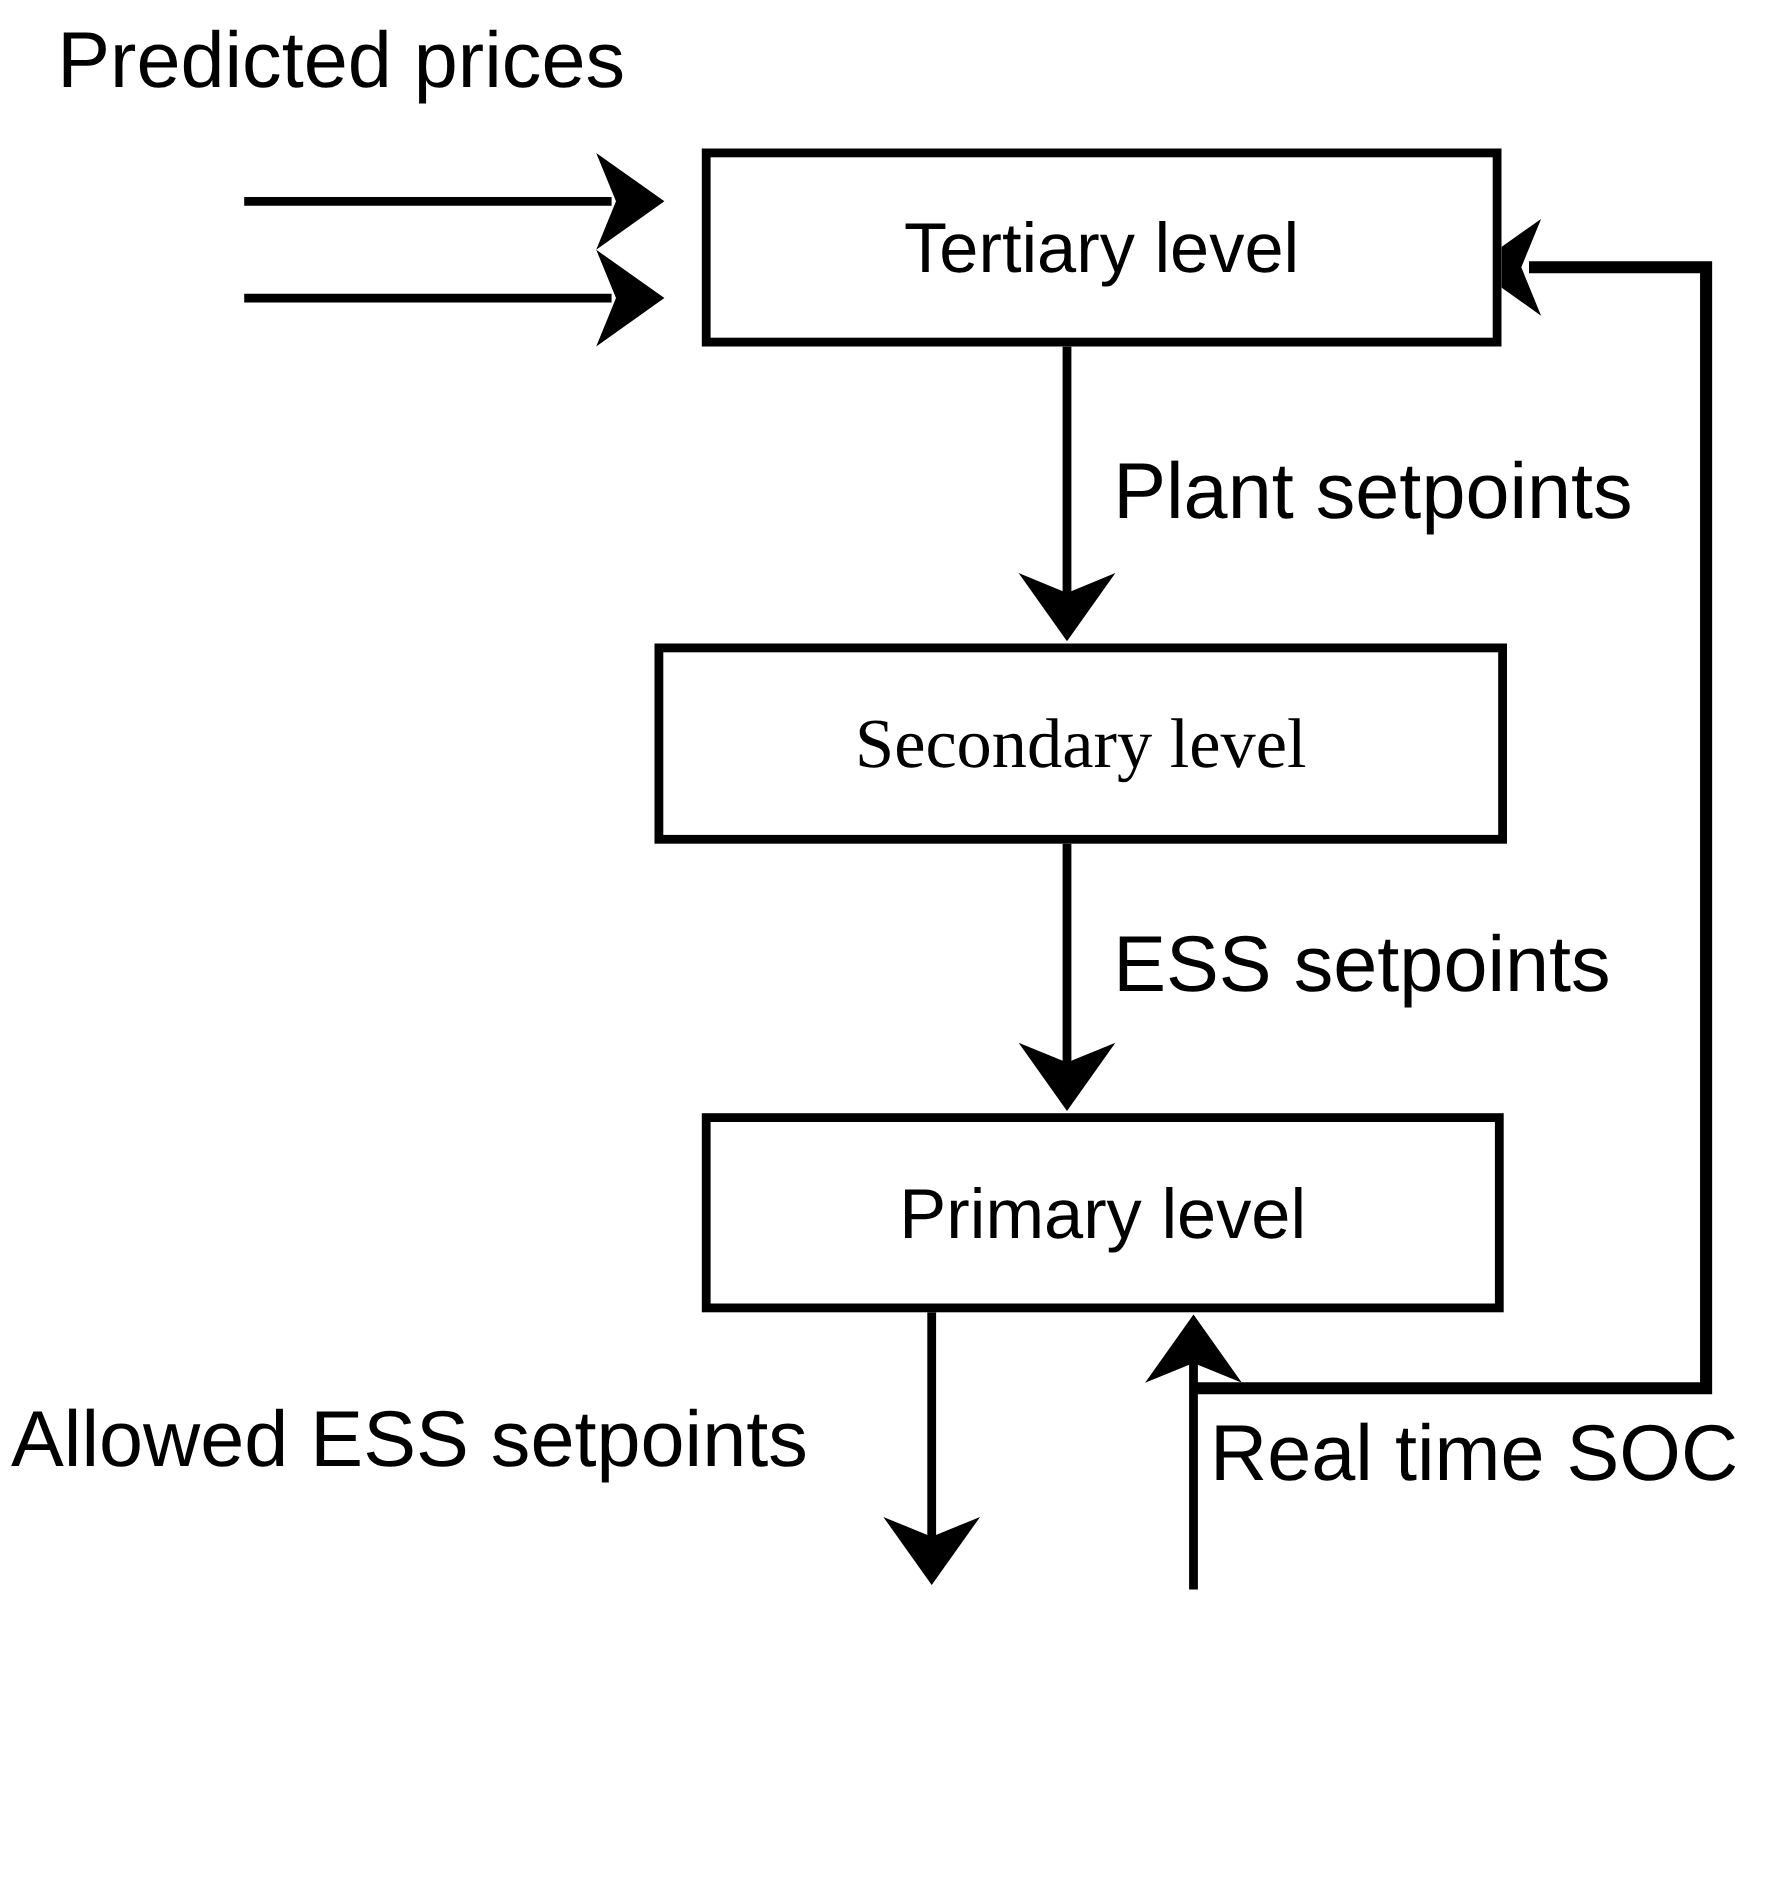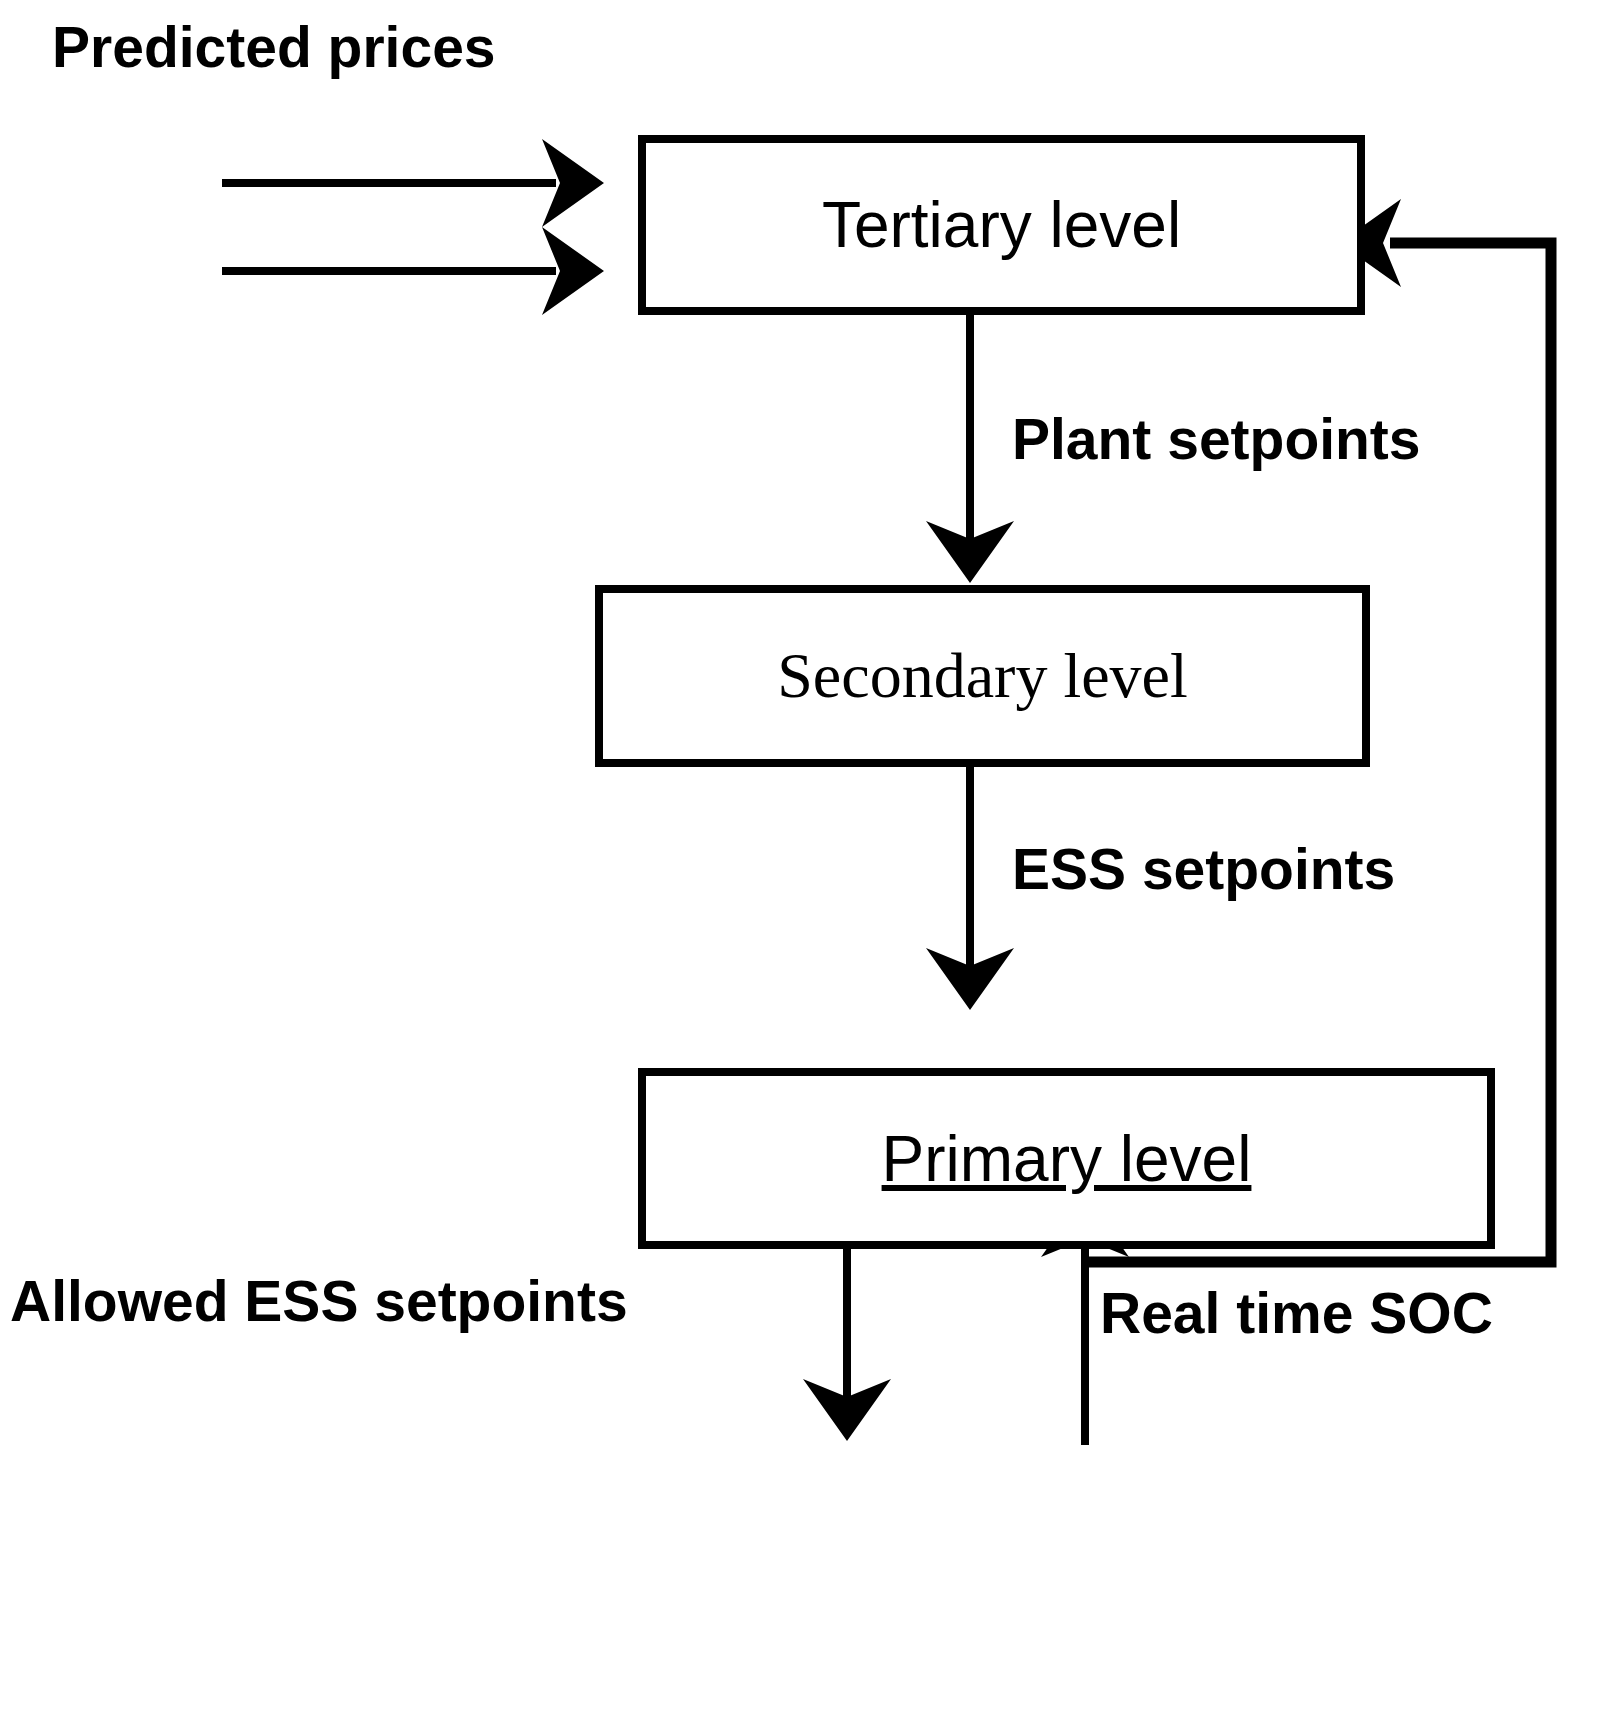--- a/index.html
+++ b/index.html
@@ -31,29 +31,28 @@
     display: flex;
     align-items: center;
     justify-content: center;
     font-size: 64px;
     line-height: 1;
     white-space: nowrap;
     margin-left: 30px;
   }
   #box-tertiary  { left: 608px; top: 135px;  width: 727px; height: 180px; }
   #box-secondary { left: 565px; top: 585px;  width: 775px; height: 182px; font-family: Liberation Serif, serif; }
-  #box-primary   { left: 608px; top: 1068px; width: 857px; height: 181px; text-decoration: underline; }
+  #box-primary   { left: 608px; top: 1012px; width: 729px; height: 181px; }
   #box-ess       { left: 770px; top: 1443px; width: 403px; height: 263px; }
 
   .edge-label {
     position: absolute;
-    font-size: 57px;
+    font-size: 72px;
     line-height: 1.1;
     white-space: nowrap;
-    font-weight: bold;
   }
   #lbl-predicted-prices     { left: 52px;   top: 16px;   }
   #lbl-predicted-generation { left: 38px;   top: 340px;  }
   #lbl-plant-setpoints      { left: 1012px; top: 408px;  }
   #lbl-ess-setpoints        { left: 1012px; top: 838px;  }
   #lbl-allowed-ess          { left: 10px;   top: 1270px; }
   #lbl-real-time-soc        { left: 1100px; top: 1282px; }
 
   svg .shaft {
     stroke: #000000;

